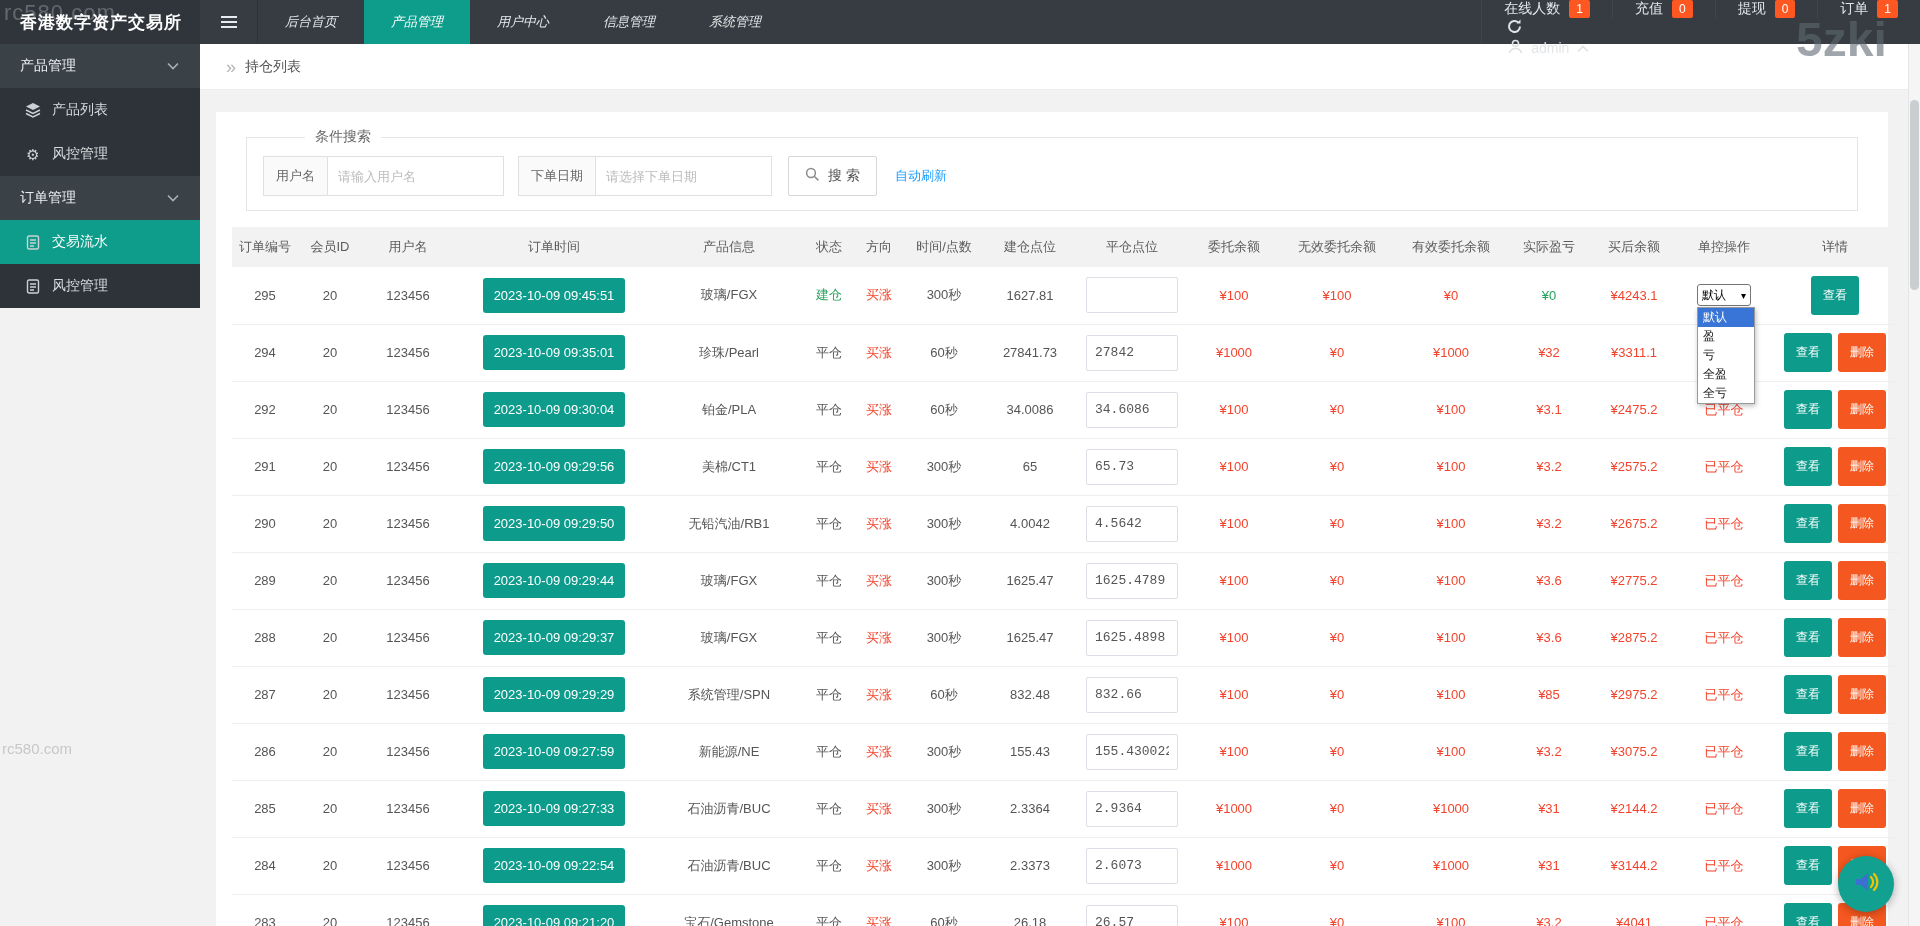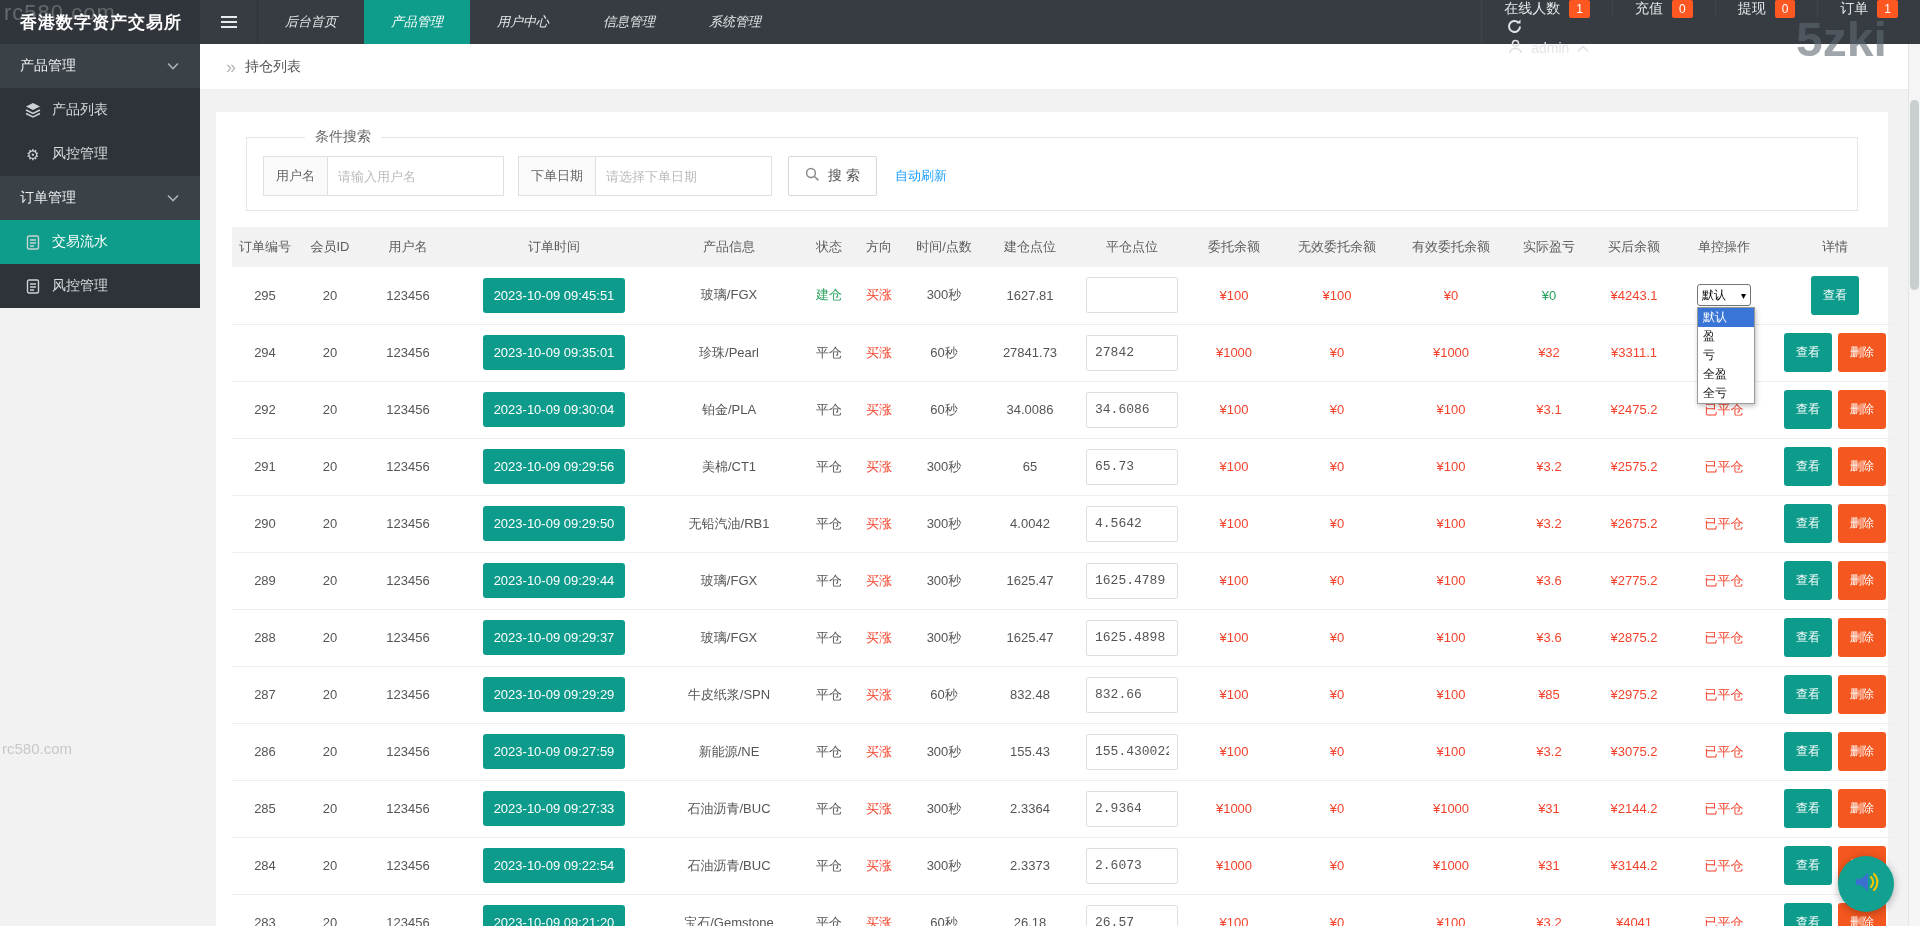--- a/index.html
+++ b/index.html
@@ -430,21 +430,21 @@
           <td><span class="t-red">¥3.6</span></td>
           <td><span class="t-red">¥2875.2</span></td>
           <td><span class="t-red">已平仓</span></td>
           <td><button class="btn btn-view">查看</button><button class="btn btn-del">删除</button></td>
         </tr>
         <tr>
           <td>287</td>
           <td>20</td>
           <td>123456</td>
           <td><span class="badge-date">2023-10-09 09:29:29</span></td>
-          <td>牛皮纸浆/SPN</td>
+          <td>系统管理/SPN</td>
           <td><span>平仓</span></td>
           <td><span class="t-red">买涨</span></td>
           <td>60秒</td>
           <td>832.48</td>
           <td><input class="close-input" value="832.66" style=""></td>
           <td><span class="t-red">¥100</span></td>
           <td><span class="t-red">¥0</span></td>
           <td><span class="t-red">¥100</span></td>
           <td><span class="t-red">¥85</span></td>
           <td><span class="t-red">¥2975.2</span></td>

